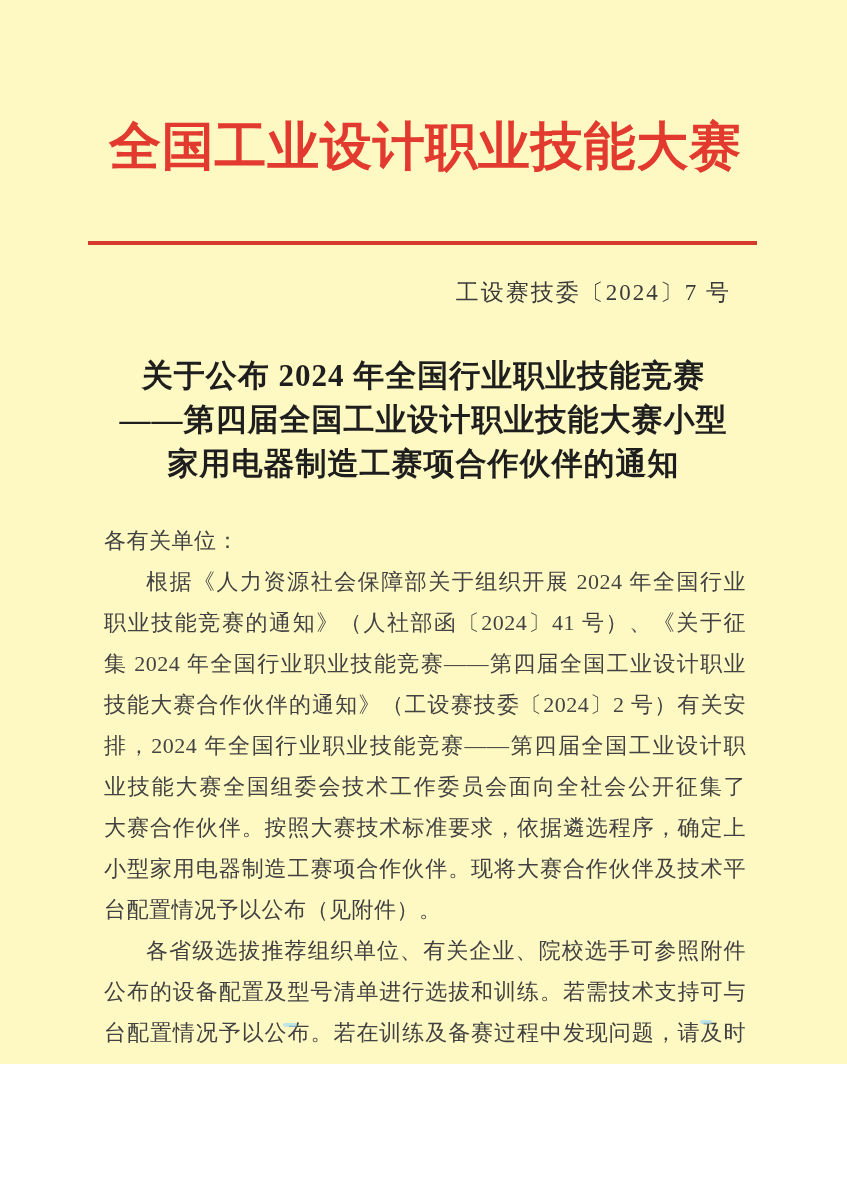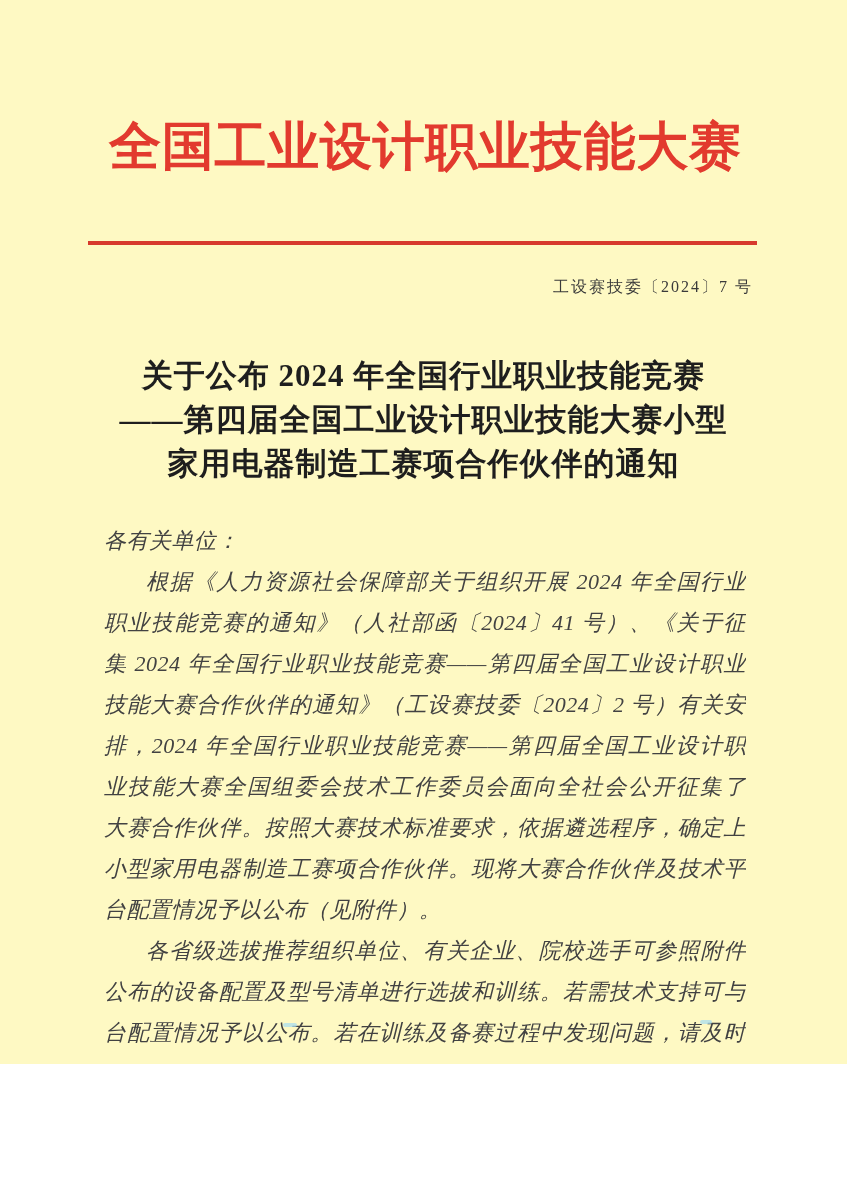--- a/index.html
+++ b/index.html
@@ -41,22 +41,22 @@
     left: 88px;
     width: 669px;
     height: 4px;
     background: var(--red-rule, #d73a2d);
   }
 
   
   .doc-number {
     position: absolute;
     top: 277px;
-    right: 94px;
-    font-size: 16px;
+    right: 116px;
+    font-size: 23px;
     letter-spacing: 2px;
     color: #3a3a3a;
   }
 
   
   .title-block {
     position: absolute;
     top: 354px;
     left: 0;
     width: 100%;
@@ -78,21 +78,20 @@
     left: 104px;
     width: 642px;
     color: #424242;
     font-size: 22px;
   }
   .bline {
     line-height: 41px;
     height: 41px;
     overflow: hidden;
     letter-spacing: 0.5px;
-    font-style: italic;
   }
   .bline.fill {
     text-align: justify;
     text-align-last: justify;
     text-justify: inter-character;
   }
   .bline.indent {
     text-indent: 42px;
   }
 

